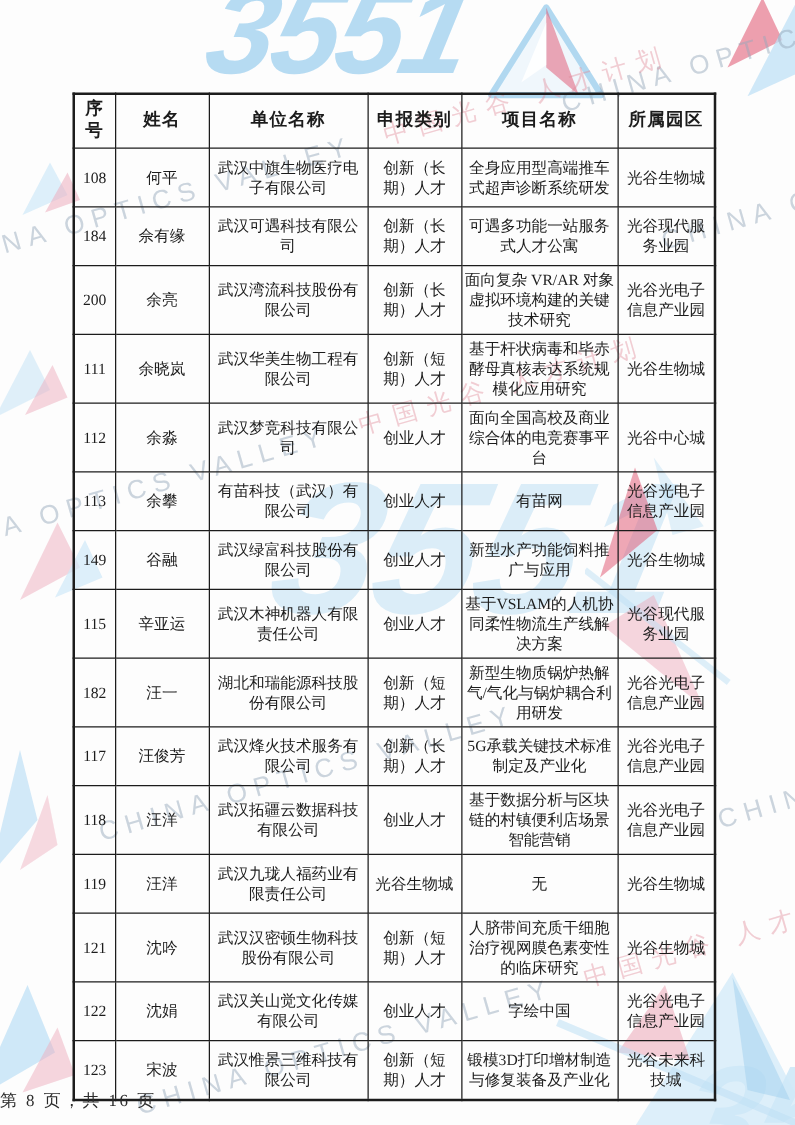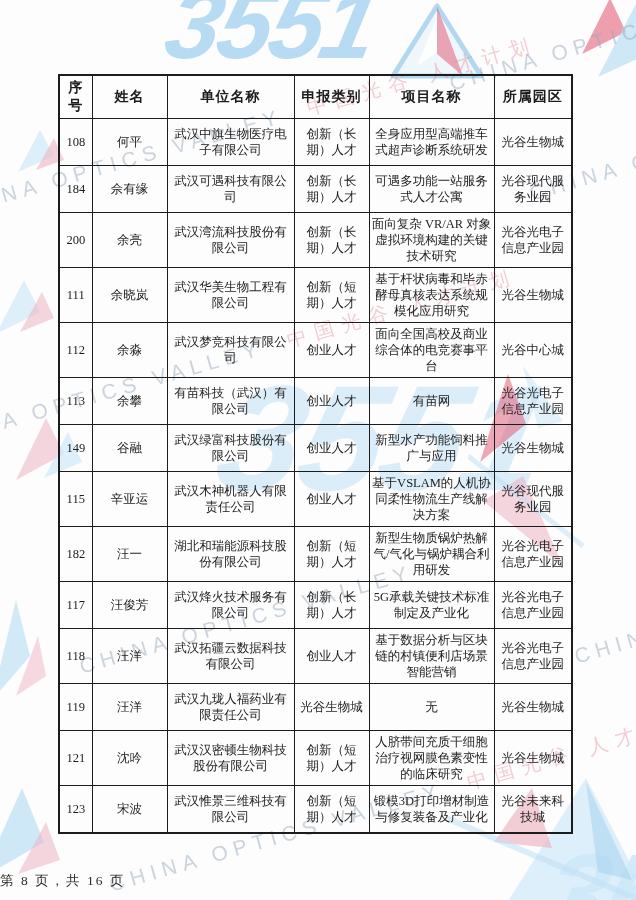--- a/index.html
+++ b/index.html
@@ -245,20 +245,28 @@
 
   <tr>
     <td>121</td>
     <td>沈吟</td>
     <td>武汉汉密顿生物科技股份有限公司</td>
     <td>创新（短期）人才</td>
     <td>人脐带间充质干细胞治疗视网膜色素变性的临床研究</td>
     <td>光谷生物城</td>
   </tr>
 
+  <tr>
+    <td>122</td>
+    <td>沈娟</td>
+    <td>武汉关山觉文化传媒有限公司</td>
+    <td>创业人才</td>
+    <td>字绘中国</td>
+    <td>光谷光电子信息产业园</td>
+  </tr>
 
   <tr>
     <td>123</td>
     <td>宋波</td>
     <td>武汉惟景三维科技有限公司</td>
     <td>创新（短期）人才</td>
     <td>锻模3D打印增材制造与修复装备及产业化</td>
     <td>光谷未来科技城</td>
   </tr>
 </tbody>

